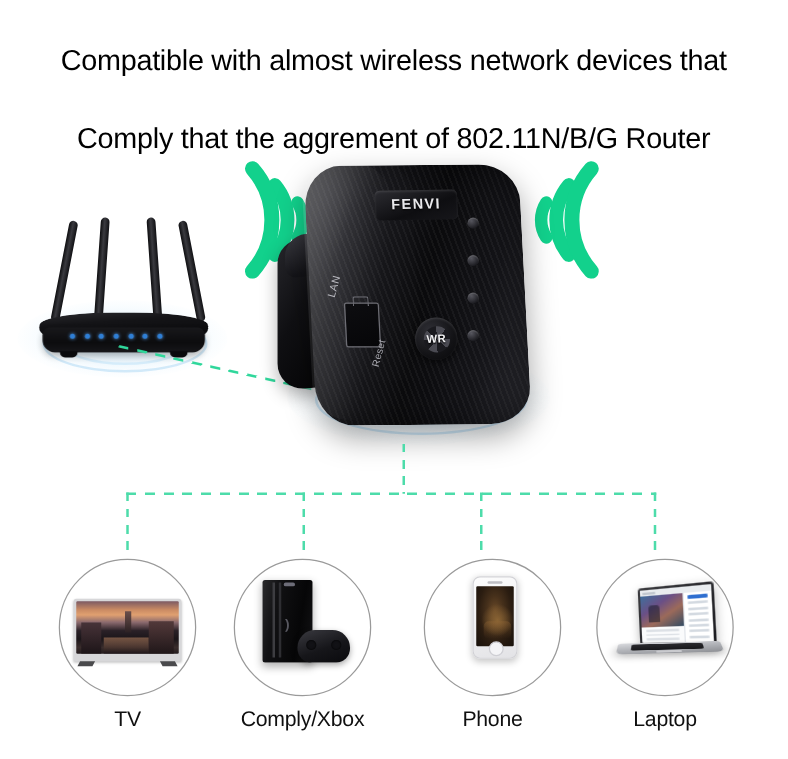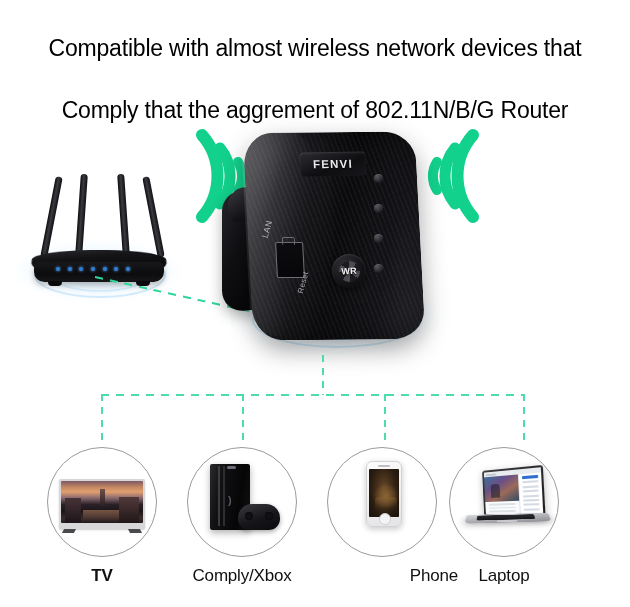--- a/index.html
+++ b/index.html
@@ -216,24 +216,24 @@
     background:repeating-linear-gradient(180deg,#4ddcaa 0 7px,transparent 7px 13px);
   }
   .tree .drop.d1{left:101px;}
   .tree .drop.d2{left:242px;}
   .tree .drop.d3{left:384px;}
   .tree .drop.d4{left:523px;}
 
   
   .devices{position:absolute;left:0;top:447px;width:630px;height:160px;}
   .dev{position:absolute;width:152px;text-align:center;}
-  .dev.d1{left:26px;font-weight:bold;}
+  .dev.d1{left:26px;}
   .dev.d2{left:166px;}
-  .dev.d3{left:306px;text-align:right;}
-  .dev.d4{left:428px;}
+  .dev.d3{left:318px;}
+  .dev.d4{left:456px;}
   .dev-circle{
     width:108px;height:108px;margin:0 auto;
     border:1.4px solid #9a9a9a;border-radius:50%;
     position:relative;overflow:hidden;
     background:#fff;
   }
   .dev-label{
     margin-top:9px;font-size:17px;color:#101010;letter-spacing:-0.2px;
   }
 

